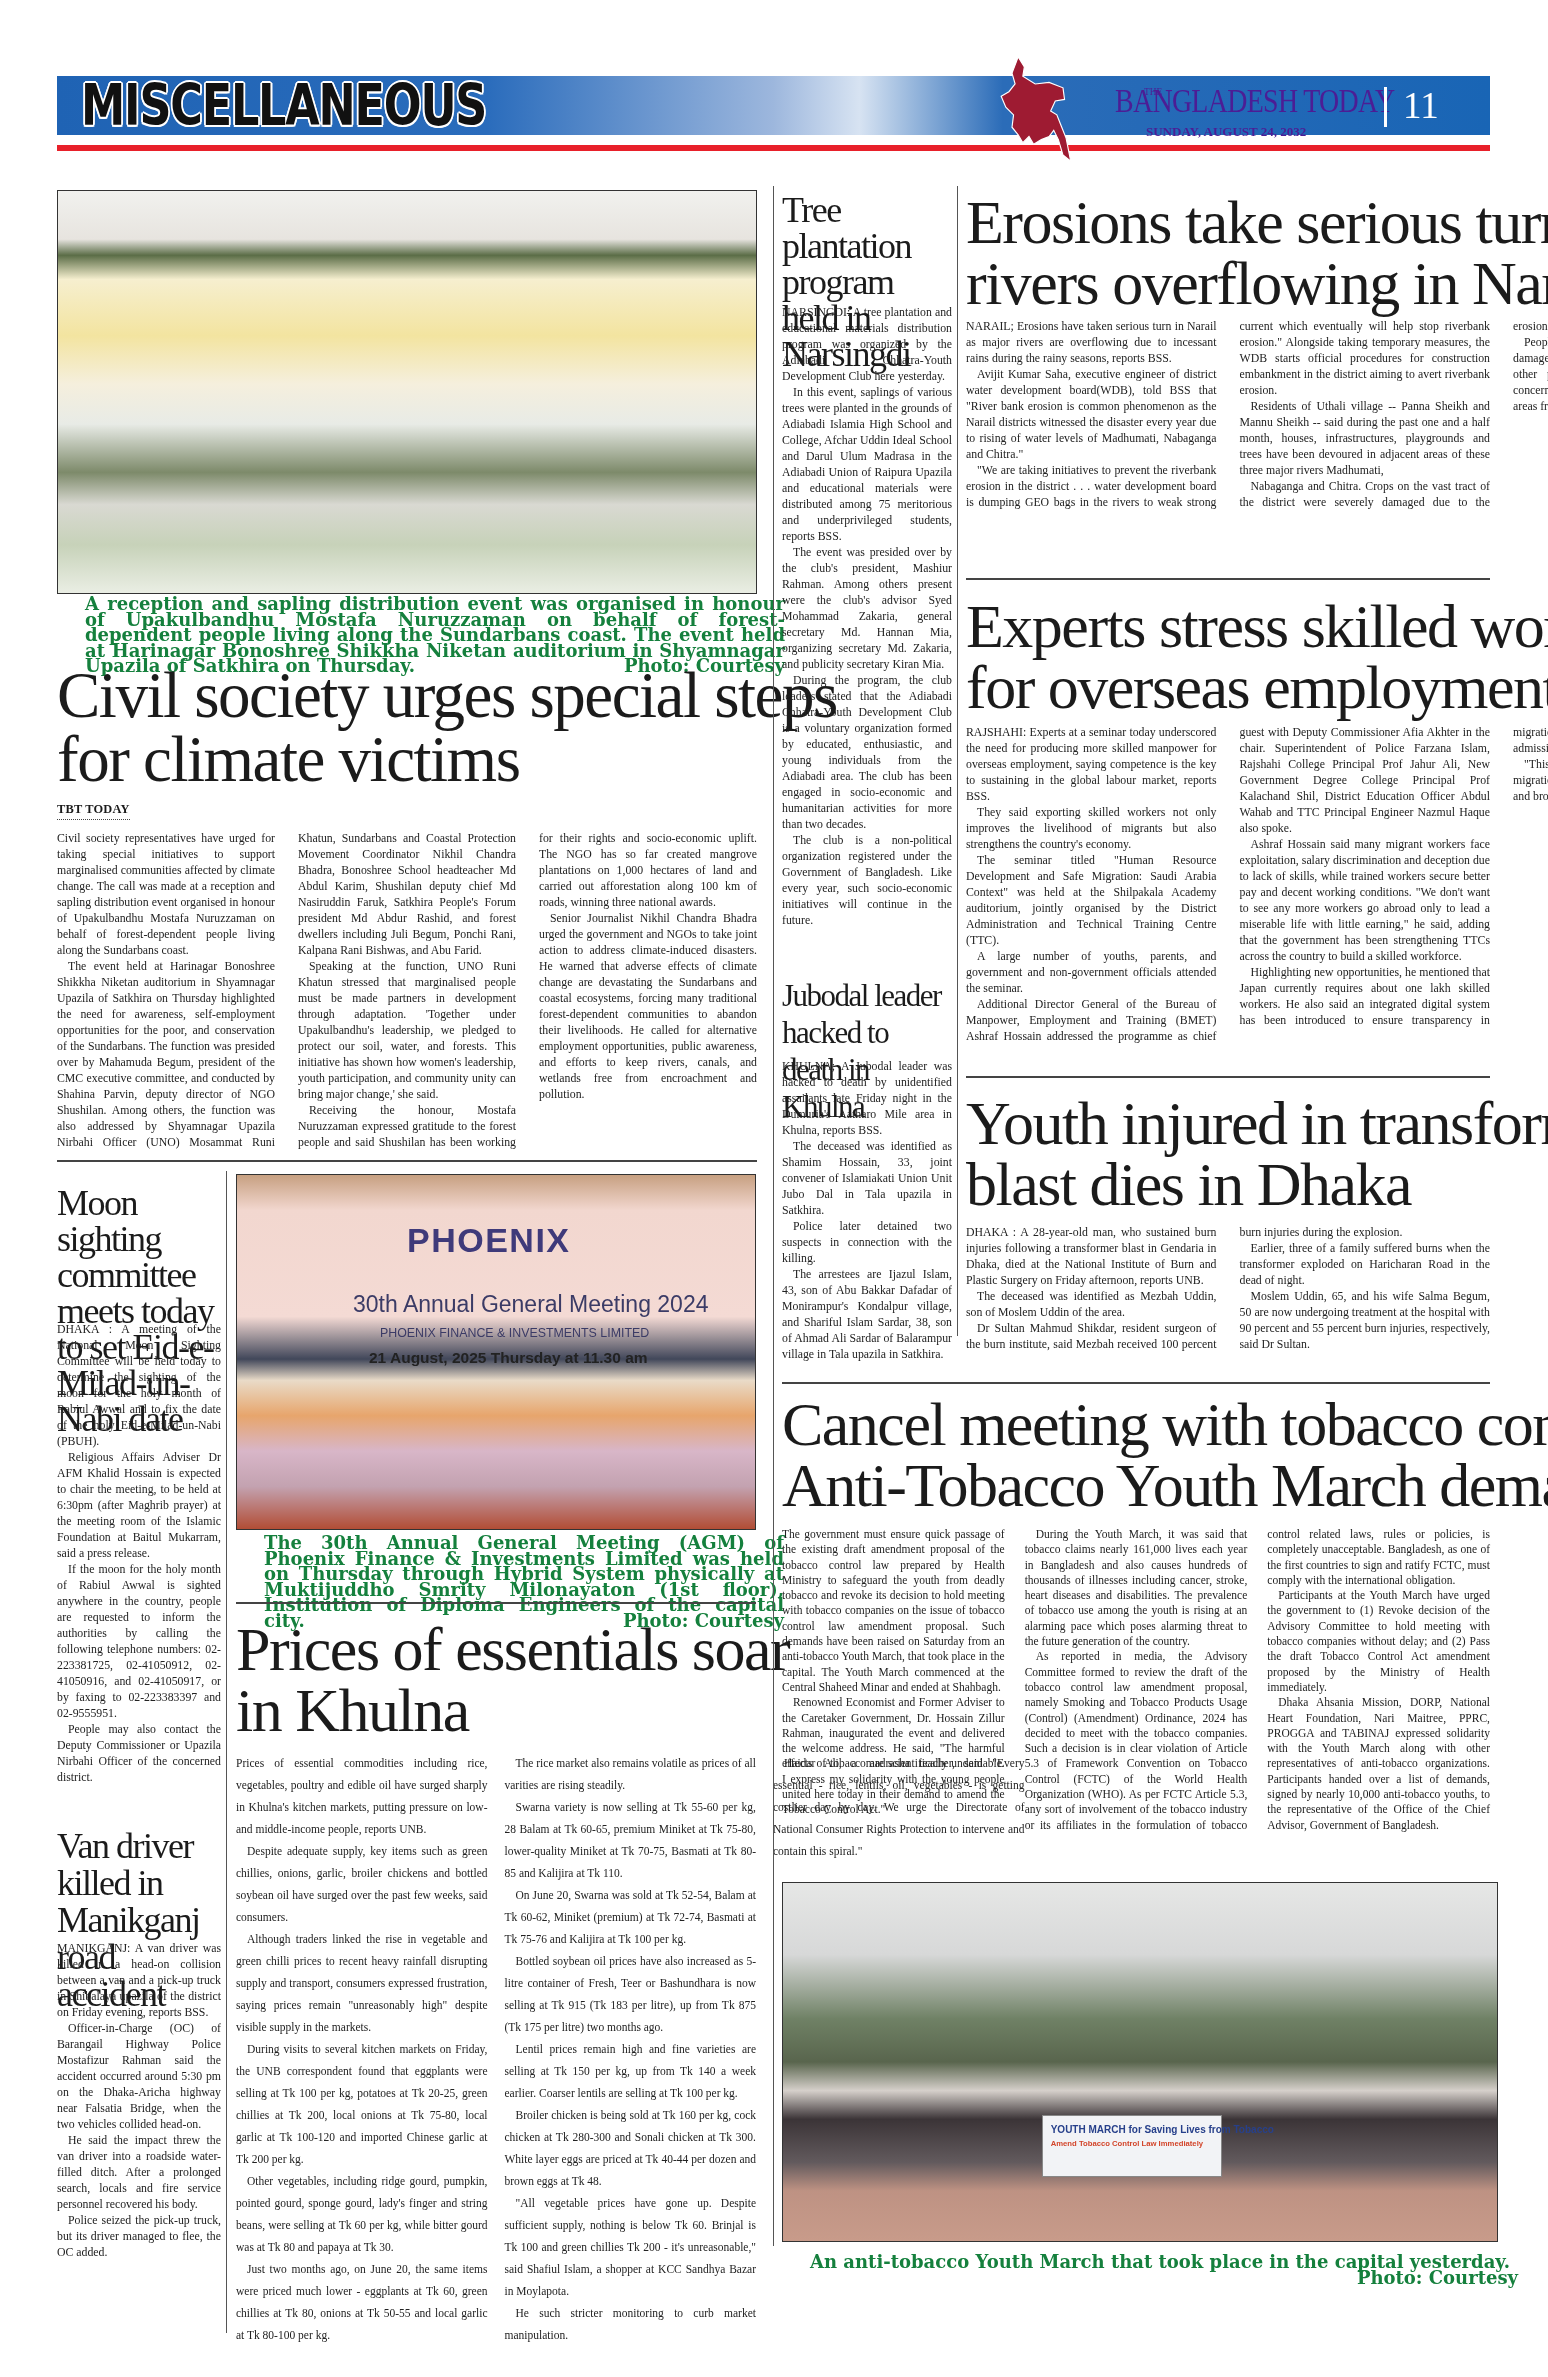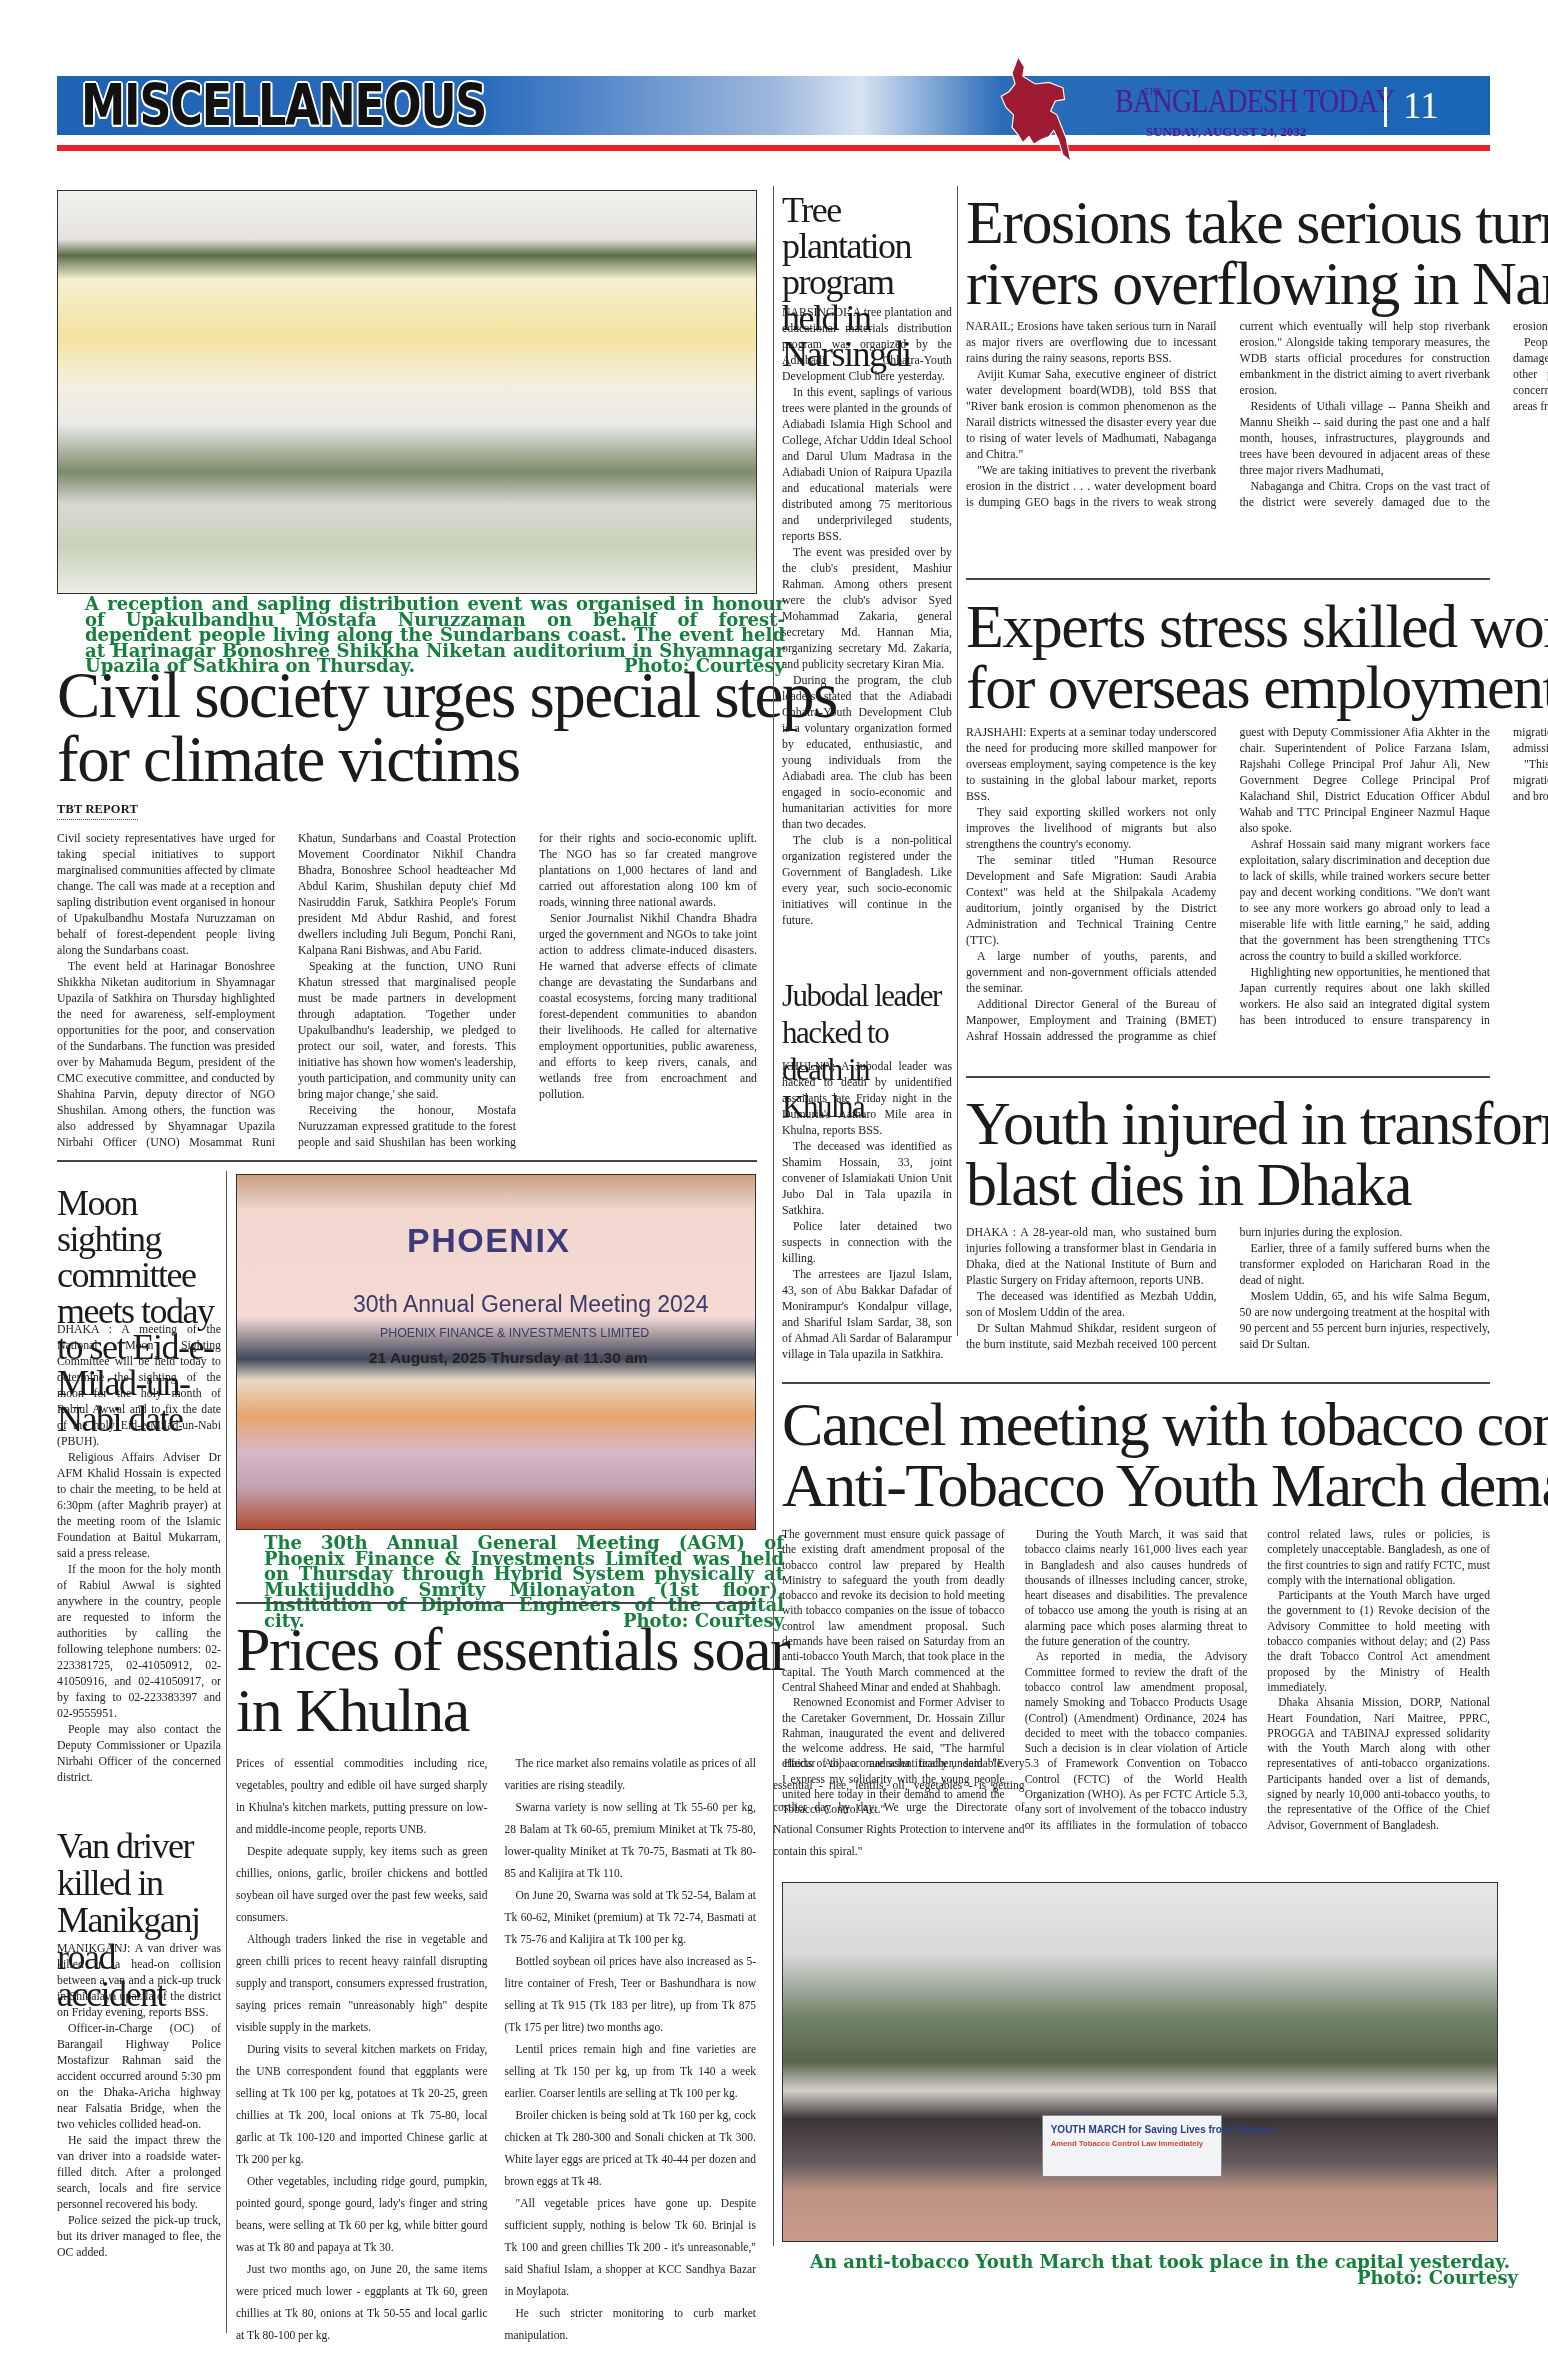--- a/index.html
+++ b/index.html
@@ -83,21 +83,21 @@
 <div class="abs caption" style="left:57px; top:596px; width:700px;">
   <span>A reception and sapling distribution event was organised in honour of Upakulbandhu Mostafa Nuruzzaman on behalf of forest-dependent people living along the Sundarbans coast. The event held at Harinagar Bonoshree Shikkha Niketan auditorium in Shyamnagar Upazila of Satkhira on Thursday.</span>
   <span class="credit">Photo: Courtesy</span>
 </div>
 
 <div class="abs hl hl-xl" style="left:57px; top:664px;">
   <div>Civil society urges special steps</div>
   <div>for climate victims</div>
 </div>
 <div class="abs" style="left:57px; top:802px;">
-  <span class="byline">TBT REPORT</span>
+  <span class="byline">TBT TODAY</span>
 </div>
 <div class="abs body cols3" style="left:57px; top:830px; width:700px; height:325px;">
   <p class="first">Civil society representatives have urged for taking special initiatives to support marginalised communities affected by climate change. The call was made at a reception and sapling distribution event organised in honour of Upakulbandhu Mostafa Nuruzzaman on behalf of forest-dependent people living along the Sundarbans coast.</p>
   <p>The event held at Harinagar Bonoshree Shikkha Niketan auditorium in Shyamnagar Upazila of Satkhira on Thursday highlighted the need for awareness, self-employment opportunities for the poor, and conservation of the Sundarbans. The function was presided over by Mahamuda Begum, president of the CMC executive committee, and conducted by Shahina Parvin, deputy director of NGO Shushilan. Among others, the function was also addressed by Shyamnagar Upazila Nirbahi Officer (UNO) Mosammat Runi Khatun, Sundarbans and Coastal Protection Movement Coordinator Nikhil Chandra Bhadra, Bonoshree School headteacher Md Abdul Karim, Shushilan deputy chief Md Nasiruddin Faruk, Satkhira People's Forum president Md Abdur Rashid, and forest dwellers including Juli Begum, Ponchi Rani, Kalpana Rani Bishwas, and Abu Farid.</p>
   <p>Speaking at the function, UNO Runi Khatun stressed that marginalised people must be made partners in development through adaptation. 'Together under Upakulbandhu's leadership, we pledged to protect our soil, water, and forests. This initiative has shown how women's leadership, youth participation, and community unity can bring major change,' she said.</p>
   <p>Receiving the honour, Mostafa Nuruzzaman expressed gratitude to the forest people and said Shushilan has been working for their rights and socio-economic uplift. The NGO has so far created mangrove plantations on 1,000 hectares of land and carried out afforestation along 100 km of roads, winning three national awards.</p>
   <p>Senior Journalist Nikhil Chandra Bhadra urged the government and NGOs to take joint action to address climate-induced disasters. He warned that adverse effects of climate change are devastating the Sundarbans and coastal ecosystems, forcing many traditional forest-dependent communities to abandon their livelihoods. He called for alternative employment opportunities, public awareness, and efforts to keep rivers, canals, and wetlands free from encroachment and pollution.</p>
 </div>
 
 <div class="abs hrule" style="left:57px; top:1160px; width:700px;"></div>

